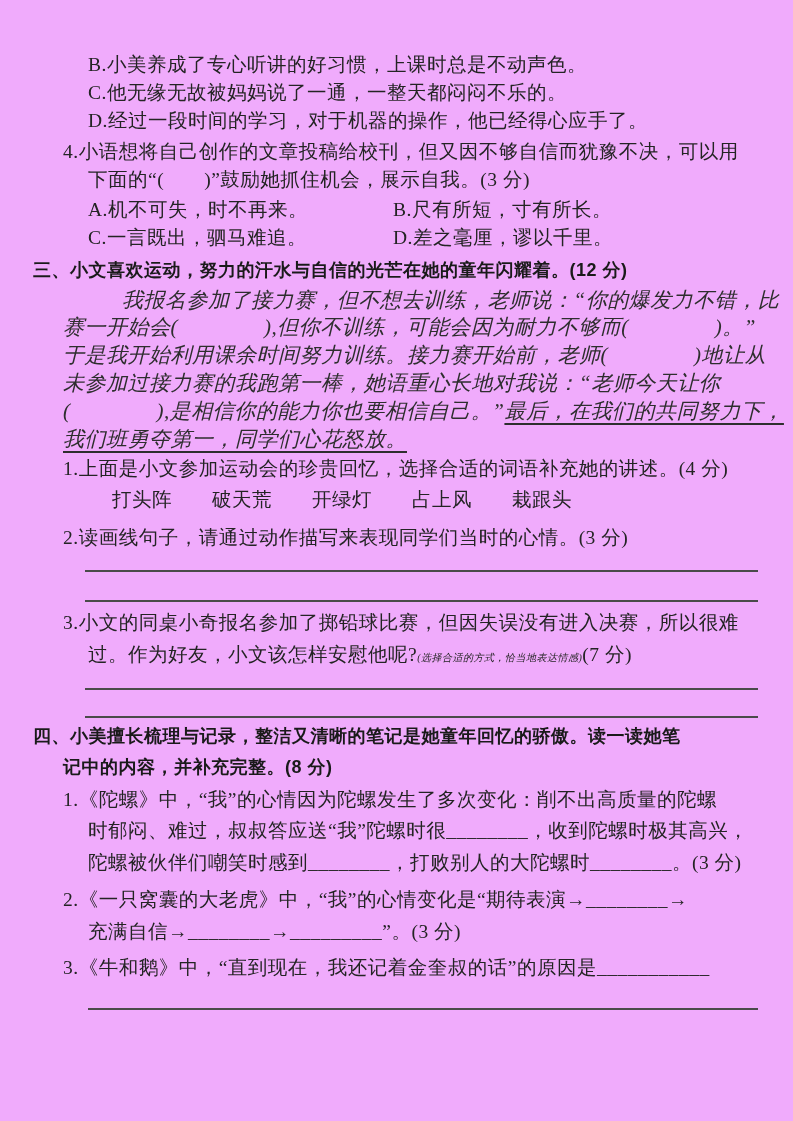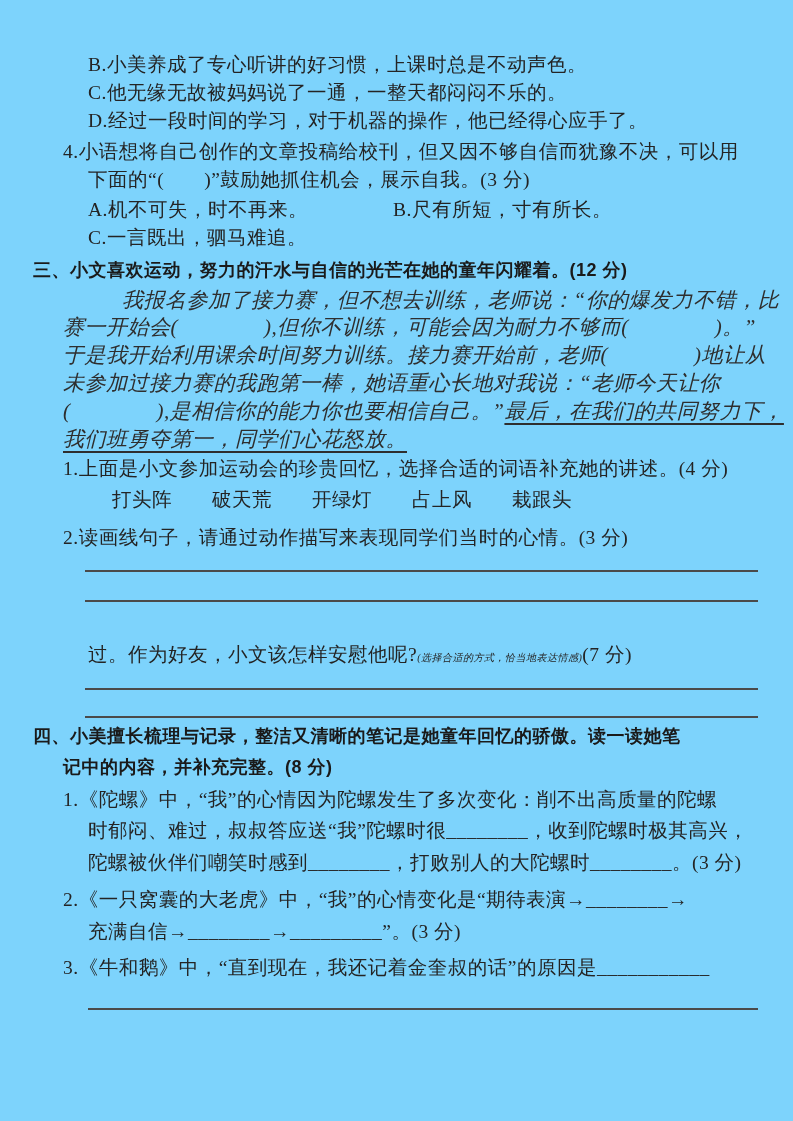--- a/index.html
+++ b/index.html
@@ -1,19 +1,19 @@
 <!DOCTYPE html>
 <html><head>
 <meta charset="utf-8">
 <style>
   html,body{margin:0;padding:0;background:#ffffff;}
   #paper{
     position:relative;
     width:793px;height:1121px;
-    background:#7dd3fc;
+    background:#f0abfc;
     overflow:hidden;
     font-family:"Liberation Serif", serif;
     color:#242424;
   }
   .ln{
     position:absolute;
     font-size:19.5px;
     line-height:26px;
     white-space:nowrap;
     letter-spacing:0.5px;
@@ -59,36 +59,38 @@
 
   <div class="ln" style="top:52px;left:88px">B.小美养成了专心听讲的好习惯，上课时总是不动声色。</div>
   <div class="ln" style="top:80px;left:88px">C.他无缘无故被妈妈说了一通，一整天都闷闷不乐的。</div>
   <div class="ln" style="top:108px;left:88px">D.经过一段时间的学习，对于机器的操作，他已经得心应手了。</div>
 
   <div class="ln" style="top:139px;left:63px">4.小语想将自己创作的文章投稿给校刊，但又因不够自信而犹豫不决，可以用</div>
   <div class="ln" style="top:167px;left:88px">下面的“(　　)”鼓励她抓住机会，展示自我。(3 分)</div>
   <div class="ln" style="top:197px;left:88px">A.机不可失，时不再来。</div>
   <div class="ln" style="top:197px;left:393px">B.尺有所短，寸有所长。</div>
   <div class="ln" style="top:225px;left:88px">C.一言既出，驷马难追。</div>
+  <div class="ln" style="top:225px;left:393px">D.差之毫厘，谬以千里。</div>
 
   <div class="ln hd" style="top:257px;left:33px">三、小文喜欢运动，努力的汗水与自信的光芒在她的童年闪耀着。(12 分)</div>
   <div class="ln kai" style="top:287px;left:122px">我报名参加了接力赛，但不想去训练，老师说：“你的爆发力不错，比</div>
   <div class="ln kai" style="top:314px;left:63px">赛一开始会(　　　　),但你不训练，可能会因为耐力不够而(　　　　)。”</div>
   <div class="ln kai" style="top:342px;left:63px">于是我开始利用课余时间努力训练。接力赛开始前，老师(　　　　)地让从</div>
   <div class="ln kai" style="top:370px;left:63px">未参加过接力赛的我跑第一棒，她语重心长地对我说：“老师今天让你</div>
   <div class="ln kai" style="top:398px;left:63px"><span>(　　　　),是相信你的能力你也要相信自己。”</span><span class="u">最后，在我们的共同努力下，</span></div>
   <div class="ln kai" style="top:426px;left:63px"><span class="u">我们班勇夺第一，同学们心花怒放。</span></div>
 
   <div class="ln" style="top:456px;left:63px">1.上面是小文参加运动会的珍贵回忆，选择合适的词语补充她的讲述。(4 分)</div>
   <div class="ln" style="top:487px;left:112px">打头阵　　破天荒　　开绿灯　　占上风　　栽跟头</div>
   <div class="ln" style="top:525px;left:63px">2.读画线句子，请通过动作描写来表现同学们当时的心情。(3 分)</div>
 
   <div class="rule" style="top:570px;left:85px;width:673px"></div>
   <div class="rule" style="top:600px;left:85px;width:673px"></div>
 
+  <div class="ln" style="top:610px;left:63px">3.小文的同桌小奇报名参加了掷铅球比赛，但因失误没有进入决赛，所以很难</div>
   <div class="ln" style="top:642px;left:88px"><span>过。作为好友，小文该怎样安慰他呢?</span><span class="note">(选择合适的方式，恰当地表达情感)</span><span>(7 分)</span></div>
 
   <div class="rule" style="top:688px;left:85px;width:673px"></div>
   <div class="rule" style="top:716px;left:85px;width:673px"></div>
 
   <div class="ln hd" style="top:723px;left:33px">四、小美擅长梳理与记录，整洁又清晰的笔记是她童年回忆的骄傲。读一读她笔</div>
   <div class="ln hd" style="top:754px;left:63px">记中的内容，并补充完整。(8 分)</div>
 
   <div class="ln" style="top:787px;left:63px">1.《陀螺》中，“我”的心情因为陀螺发生了多次变化：削不出高质量的陀螺</div>
   <div class="ln" style="top:818px;left:88px">时郁闷、难过，叔叔答应送“我”陀螺时很________，收到陀螺时极其高兴，</div>

